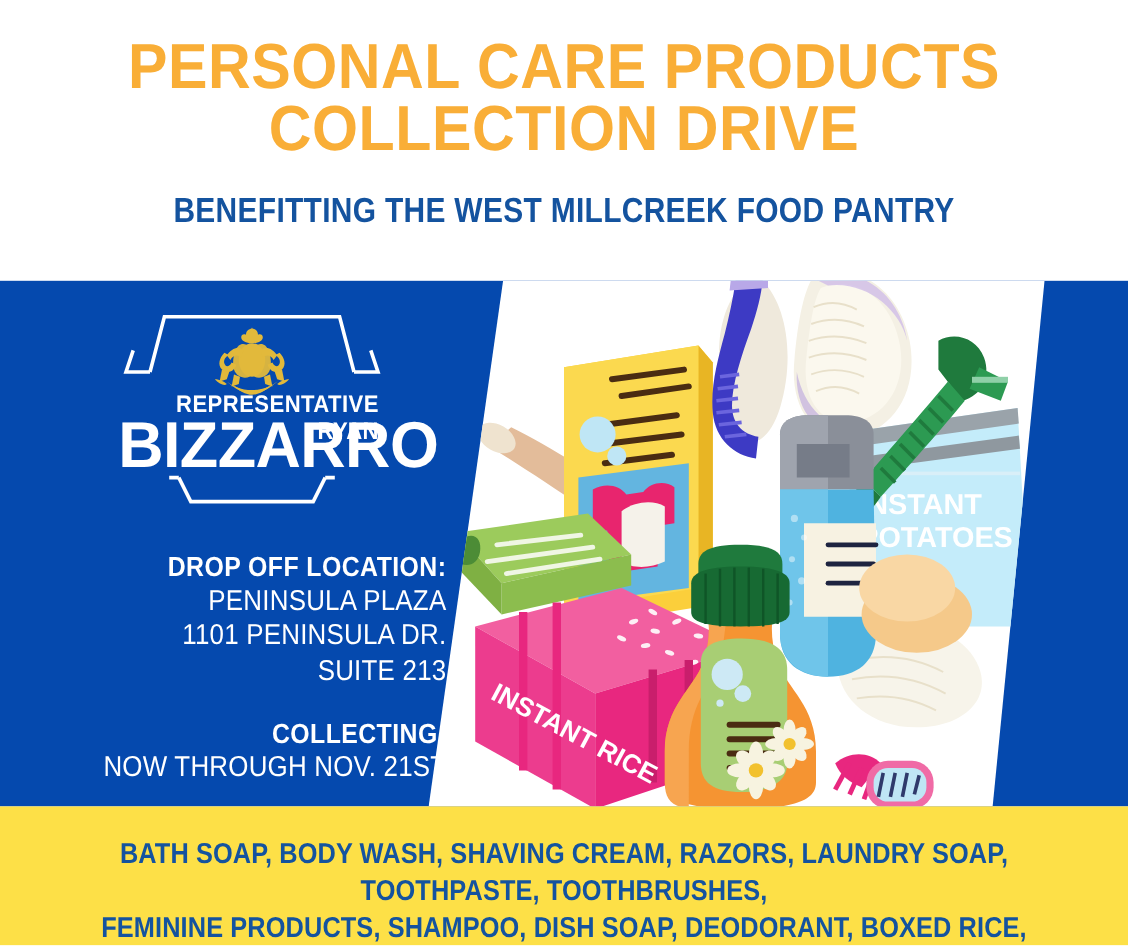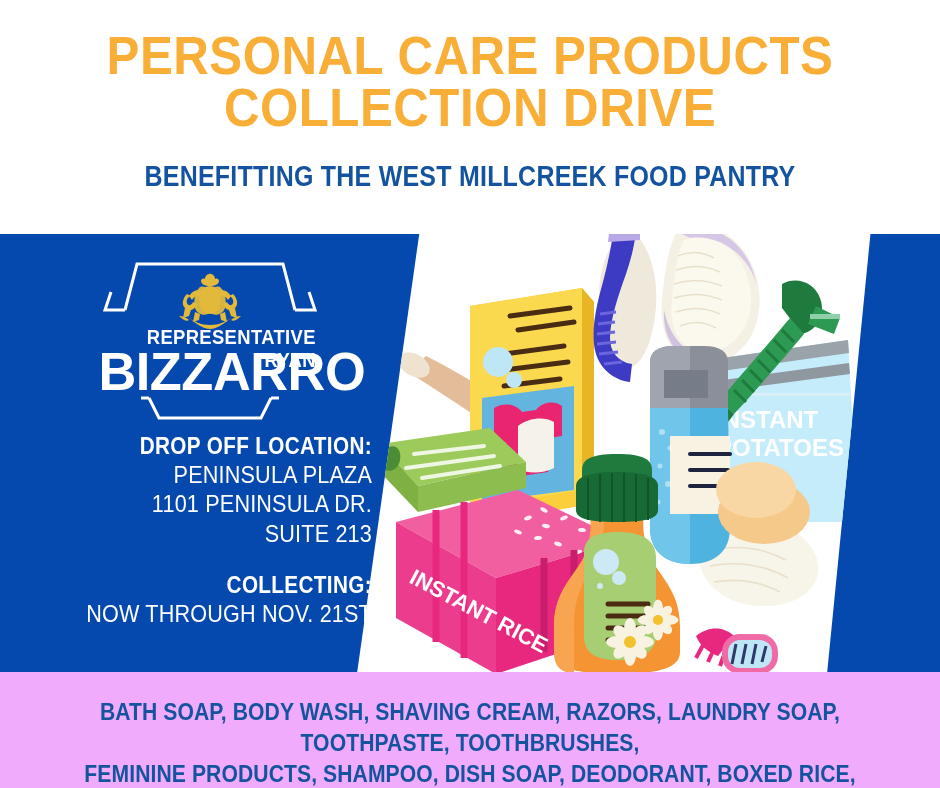--- a/index.html
+++ b/index.html
@@ -126,21 +126,21 @@
     width: 100%;
     font-family: "Liberation Sans Narrow", "Liberation Sans", sans-serif;
     font-weight: bold;
     font-size: 54px;
     line-height: 1;
     letter-spacing: -0.5px;
     transform: scaleX(0.97);
     color: #ffffff;
   }
 
-  .blk { margin-top: 9px; }
+  .blk { margin-top: 35px; }
   .lbl {
     font-family: "Liberation Sans Narrow", "Liberation Sans", sans-serif;
     font-weight: bold;
     font-size: 23px;
     letter-spacing: 0.4px;
     transform: scaleX(0.9);
     line-height: 1.18;
   }
   .val {
     font-family: "Liberation Sans Narrow", "Liberation Sans", sans-serif;
@@ -151,21 +151,21 @@
     line-height: 1.22;
   }
   .blk-collect { margin-top: 24px; }
 
   
   .footer {
     position: absolute;
     left: 0; top: 672px;
     width: 940px;
     height: 116px;
-    background: #f0abfc;
+    background: #fde047;
     text-align: center;
     padding-top: 24px;
     box-sizing: border-box;
   }
   .footer-line {
     color: #14539F;
     font-family: "Liberation Sans Narrow", "Liberation Sans", sans-serif;
     font-weight: bold;
     font-size: 24px;
     line-height: 1.3;

